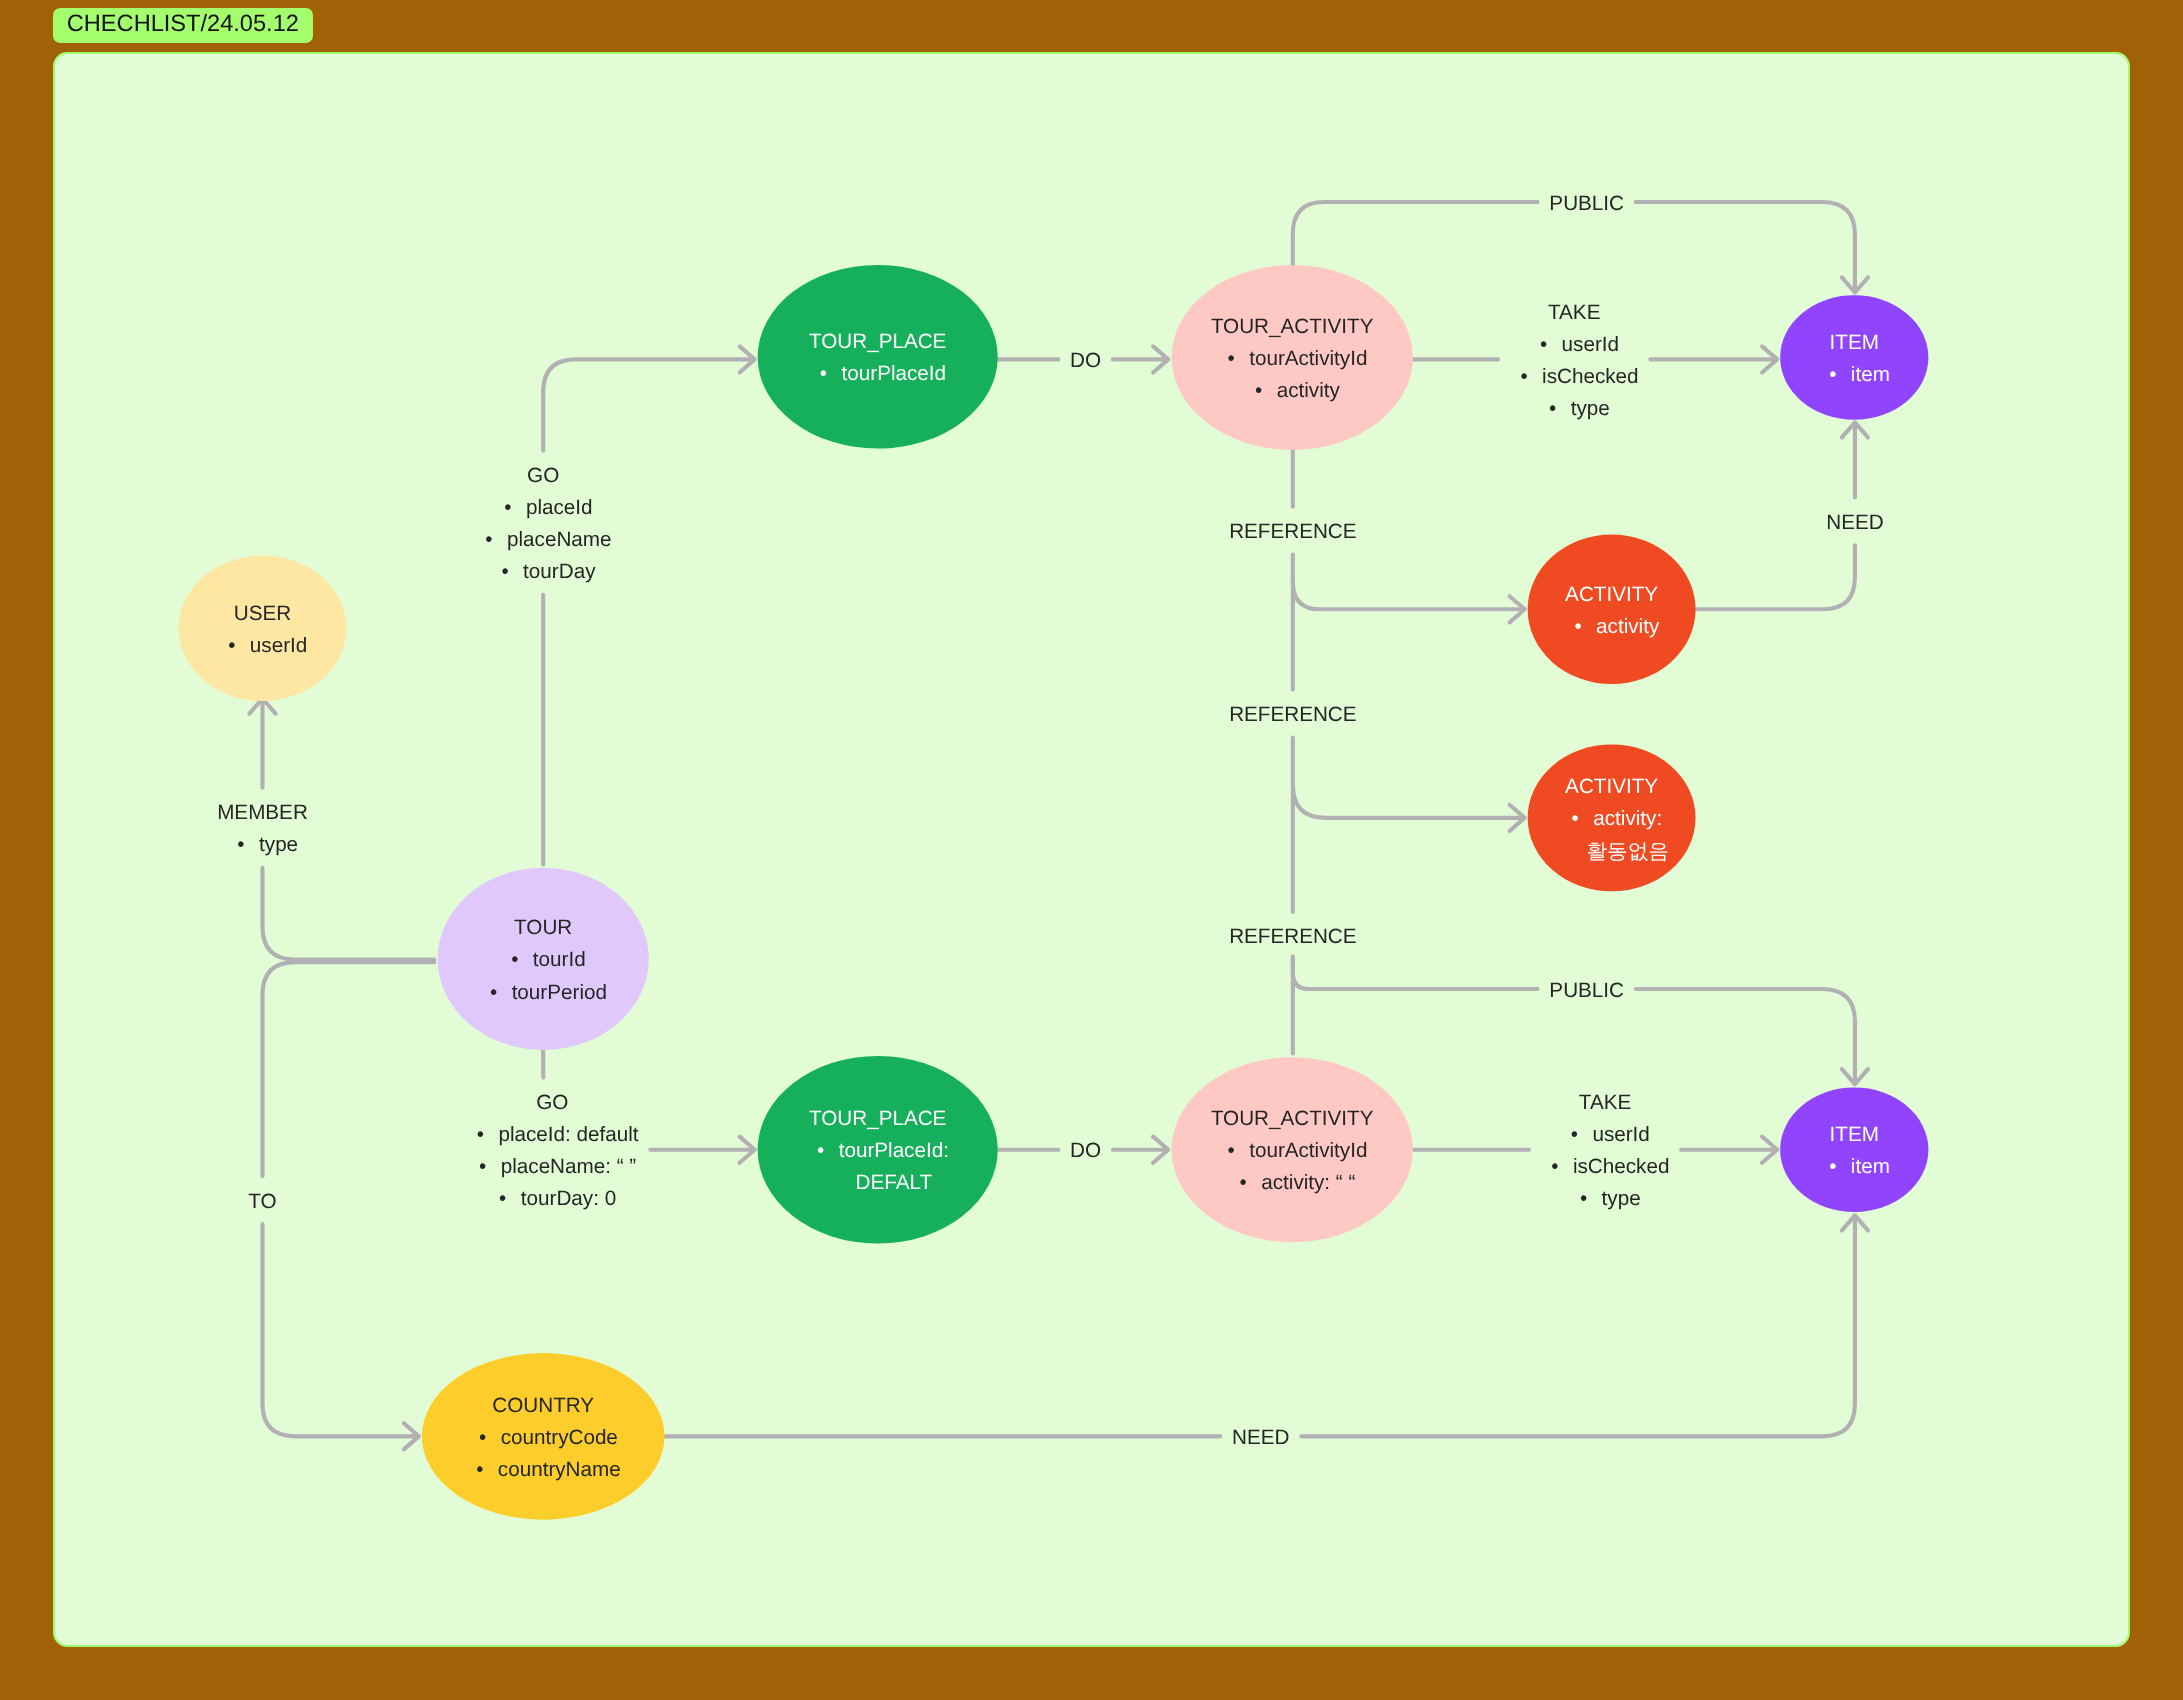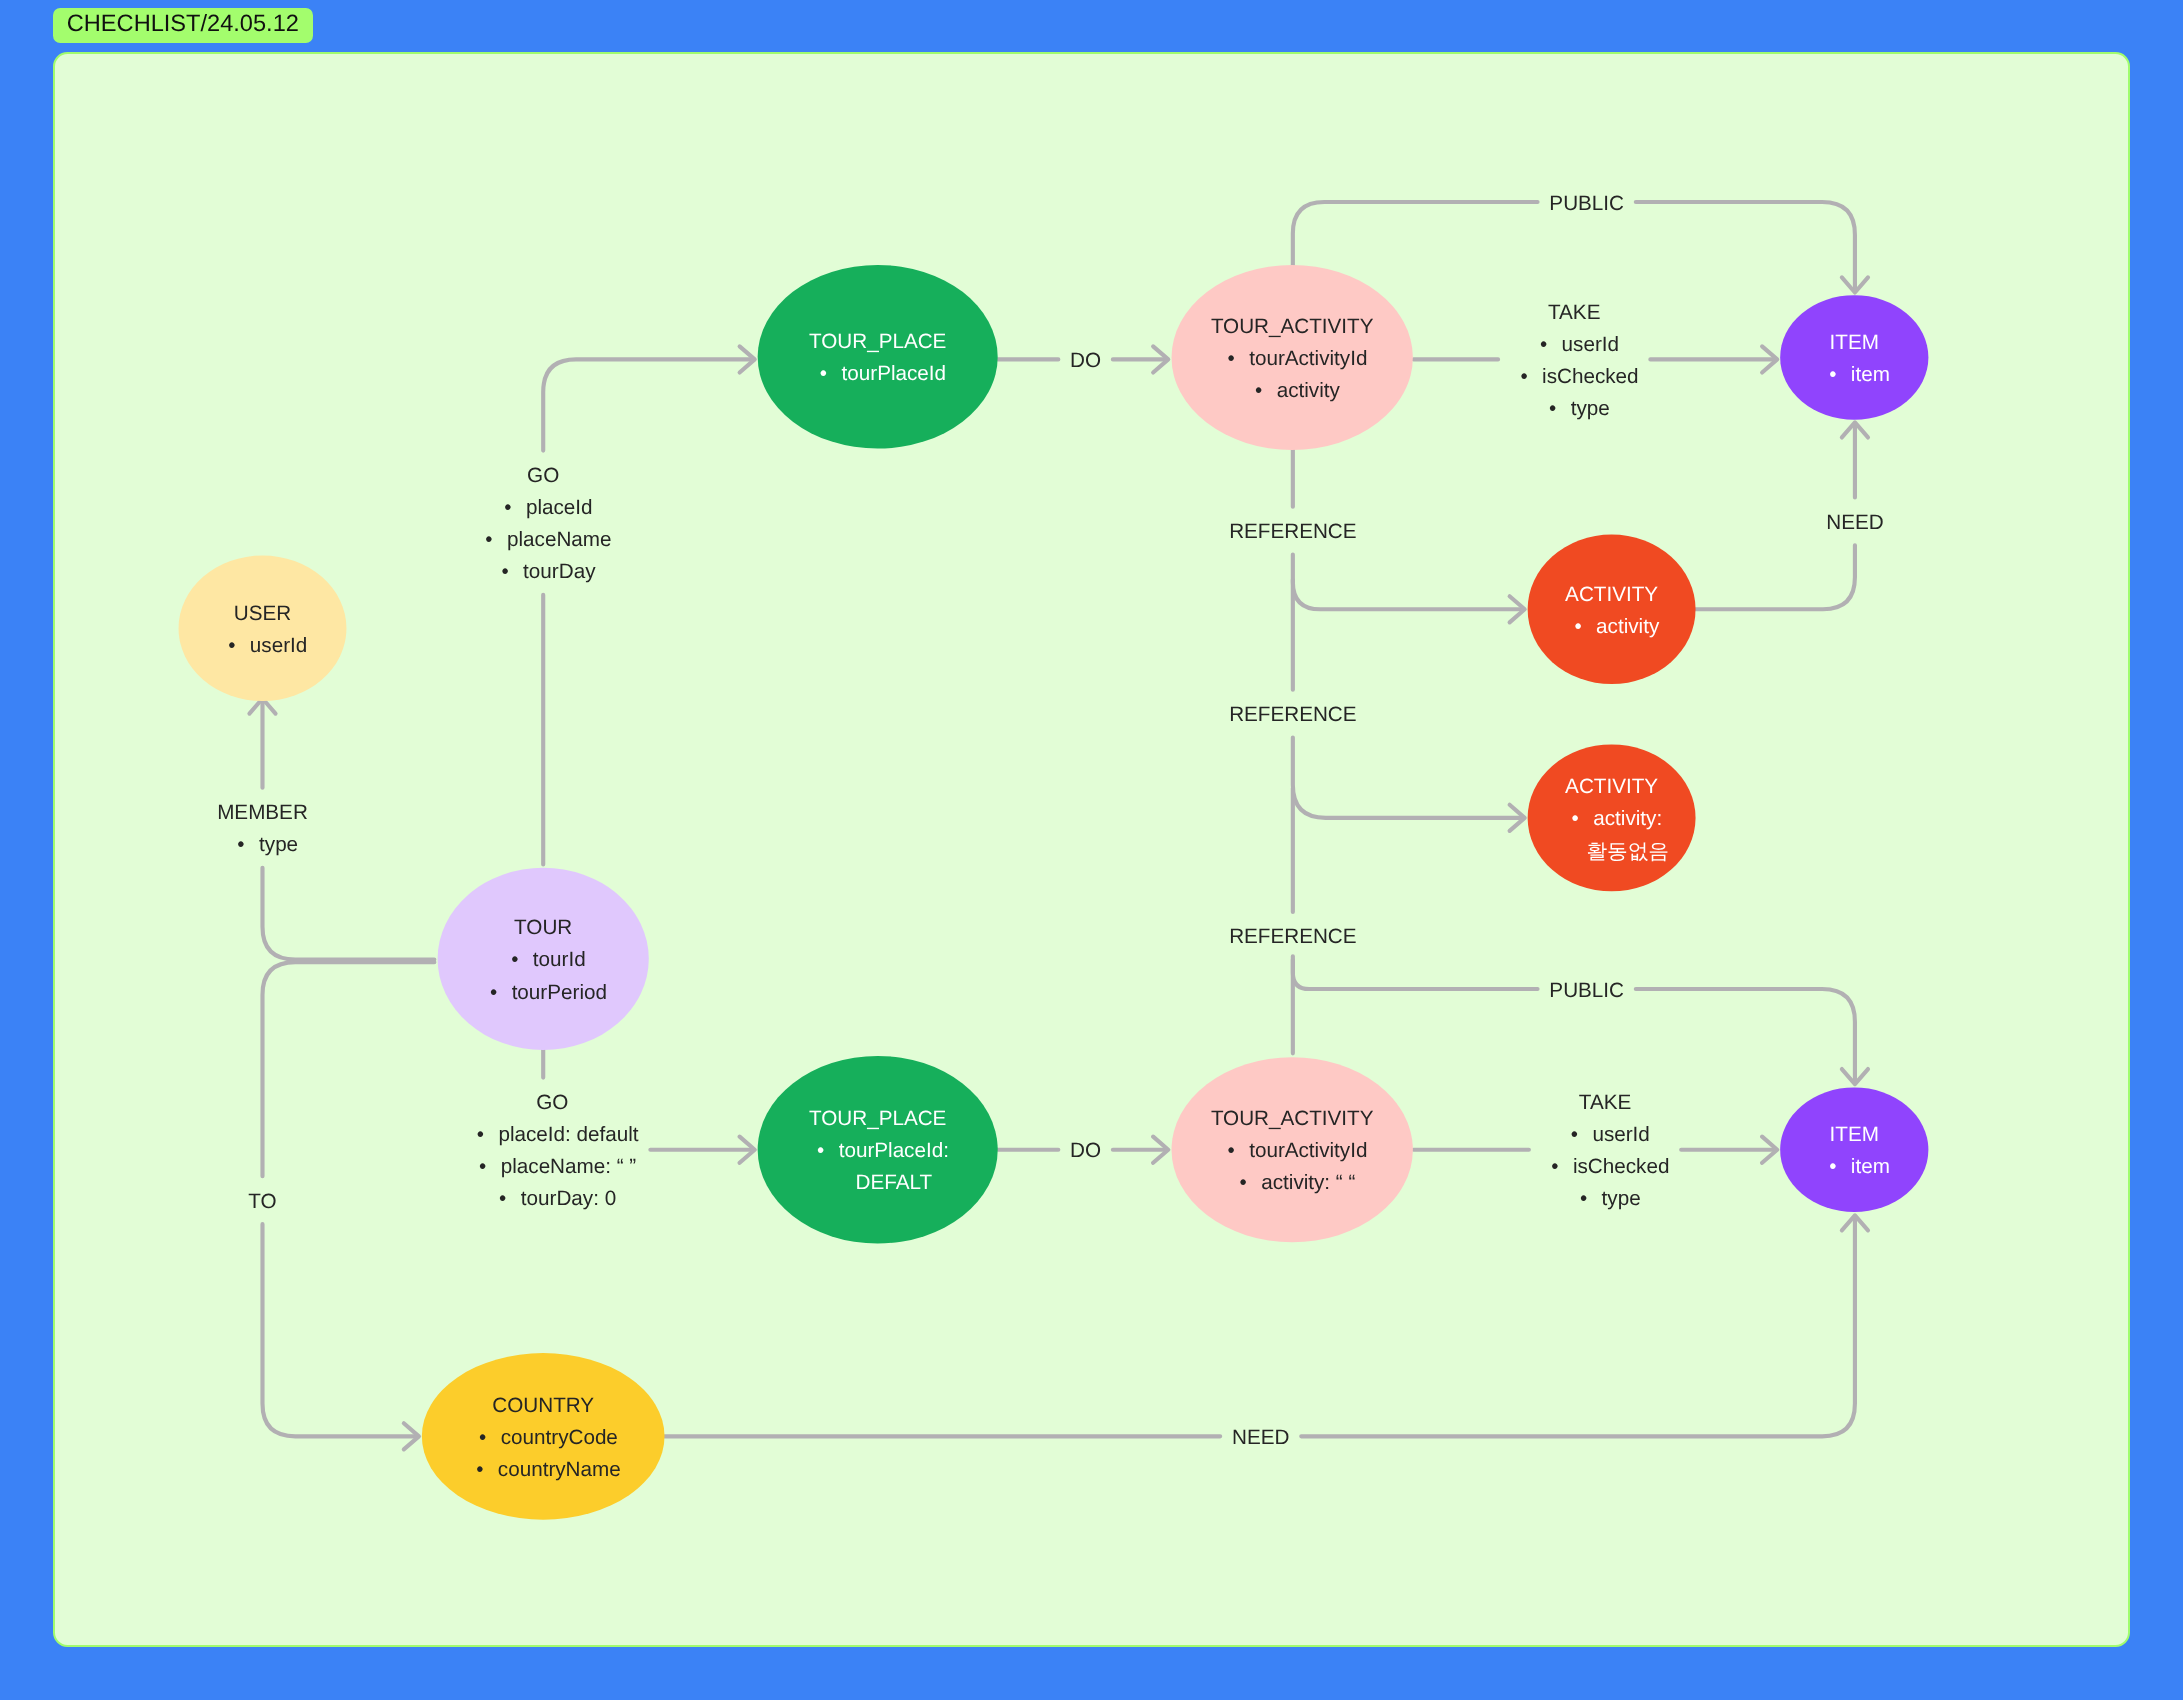--- a/index.html
+++ b/index.html
@@ -1,20 +1,20 @@
 <!DOCTYPE html>
 <html style="font-size:10.5px"><head>
 <meta charset="utf-8">
 <title>CHECHLIST/24.05.12</title>
 <style>
   html,body{margin:0;padding:0;background:#000;-webkit-font-smoothing:antialiased;}
   *{-webkit-font-smoothing:antialiased;text-rendering:geometricPrecision;}
   body{width:2183px;height:1700px;overflow:hidden;
        font-family:"Liberation Sans","DejaVu Sans",sans-serif;}
-  #stage{position:relative;width:2183px;height:1700px;background:#3b82f6;}
+  #stage{position:relative;width:2183px;height:1700px;background:#a16207;}
   #badge{position:absolute;left:53px;top:7.9px;height:35px;display:flex;align-items:center;
          padding:0 13.8px 1.3px;border-radius:7.2px;background:#A3FD6D;color:#101010;
          font-size:23.6px;white-space:nowrap;box-sizing:border-box;
          will-change:transform;transform:translateZ(0);}
   #canvas{position:absolute;left:53px;top:52px;width:2077px;height:1595px;
           background:#E2FDD6;border:2.6px solid #A0FC6E;border-radius:14.4px;box-sizing:border-box;}
   #gfx{position:absolute;left:0;top:0;pointer-events:none;}
   #gfx text{paint-order:stroke fill;}
   #gfx{will-change:transform;transform:translateZ(0);}
   .edge-path,.arrow-head{fill:none;stroke:#B2B0B3;stroke-width:6.3;

